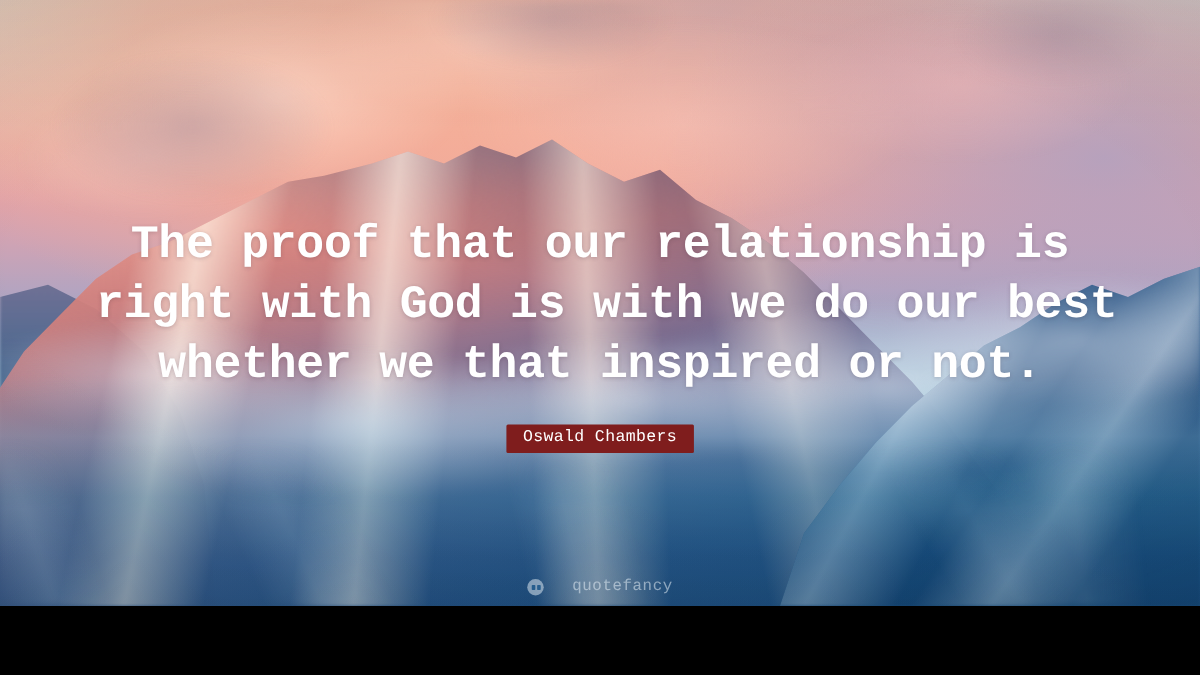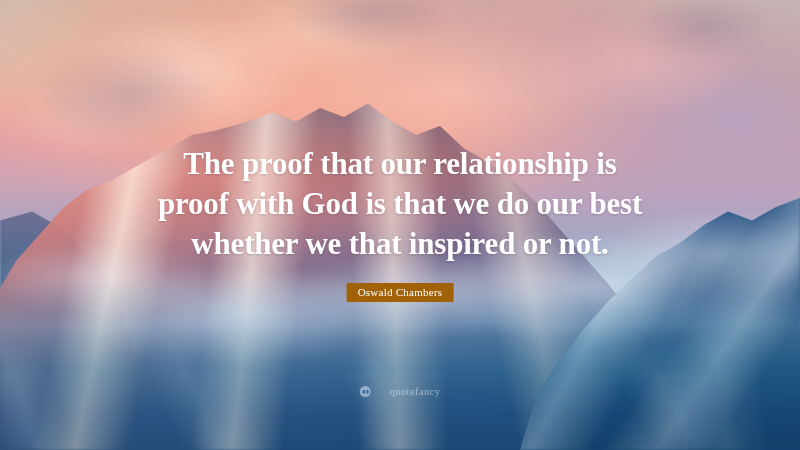--- a/index.html
+++ b/index.html
@@ -3,23 +3,23 @@
 <meta charset="utf-8">
 <style>
   html, body {
     margin: 0;
     padding: 0;
     background: #000;
   }
   #poster {
     position: relative;
     width: 800px;
-    height: 450px;
+    height: 404px;
     overflow: hidden;
-    font-family: Liberation Serif, serif;
+    font-family: Liberation Mono, monospace;
     user-select: none;
   }
 
   
   .layer { position: absolute; inset: 0; }
 
   
   .bg-base {
     background:
       linear-gradient(to bottom,
@@ -214,21 +214,21 @@
     letter-spacing: -0.2px;
     white-space: nowrap;
     text-shadow: 0 1px 3px rgba(60,40,60,0.22);
   }
 
   .author-badge {
     position: absolute;
     top: 283px;
     left: 50%;
     transform: translateX(-50%);
-    background: #a16207;
+    background: #7f1d1d;
     color: #ffffff;
     font-size: 11px;
     line-height: 19px;
     height: 19px;
     padding: 0 11px;
     letter-spacing: 0.25px;
     white-space: nowrap;
     border-radius: 1px;
   }
 
@@ -278,21 +278,21 @@
 
   <div class="layer fog"></div>
   <div class="layer lower-haze"></div>
   <div class="layer streaks"></div>
   <div class="layer vignette"></div>
 
   <div class="content">
 
     <div class="quote-block">
       <span class="quote-line">The proof that our relationship is</span>
-      <span class="quote-line">proof with God is that we do our best</span>
+      <span class="quote-line">right with God is with we do our best</span>
       <span class="quote-line">whether we that inspired or not.</span>
     </div>
 
     <div class="author-badge">Oswald Chambers</div>
 
     <div class="watermark">
       <span class="wm-mark">
         <svg width="8" height="8" viewBox="0 0 8 8" aria-hidden="true">
           <rect x="1" y="2" width="2.4" height="3.4" rx="0.5" fill="#2a6a9c"></rect>
           <rect x="4.6" y="2" width="2.4" height="3.4" rx="0.5" fill="#2a6a9c"></rect>

